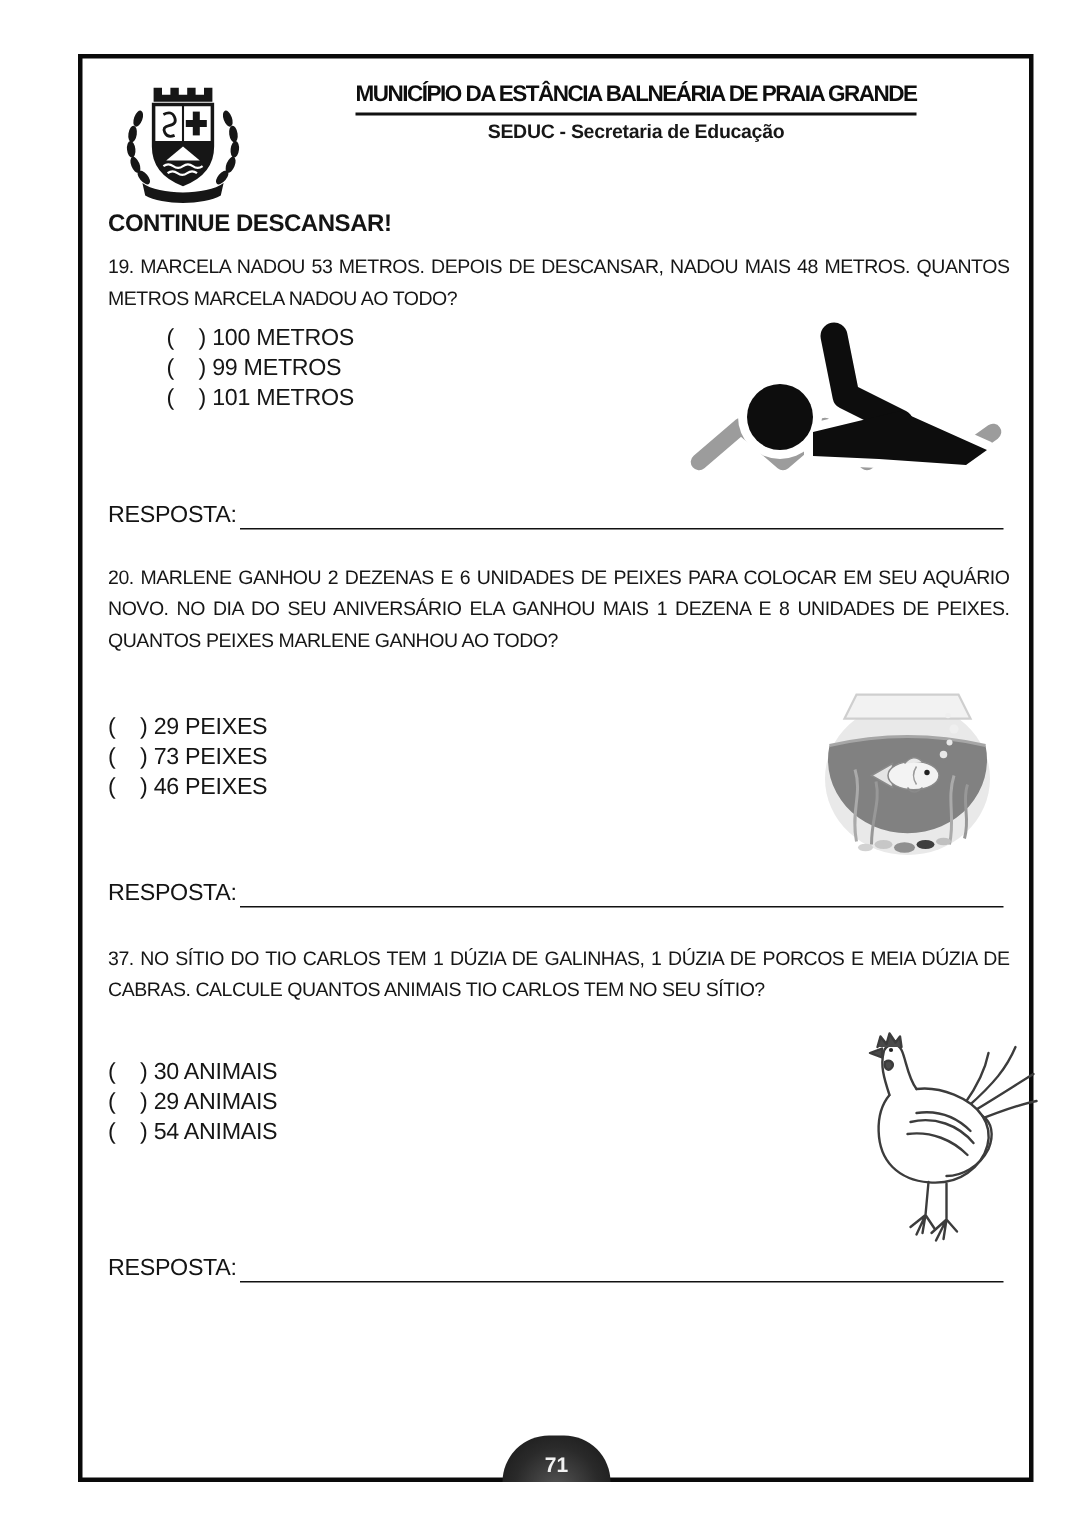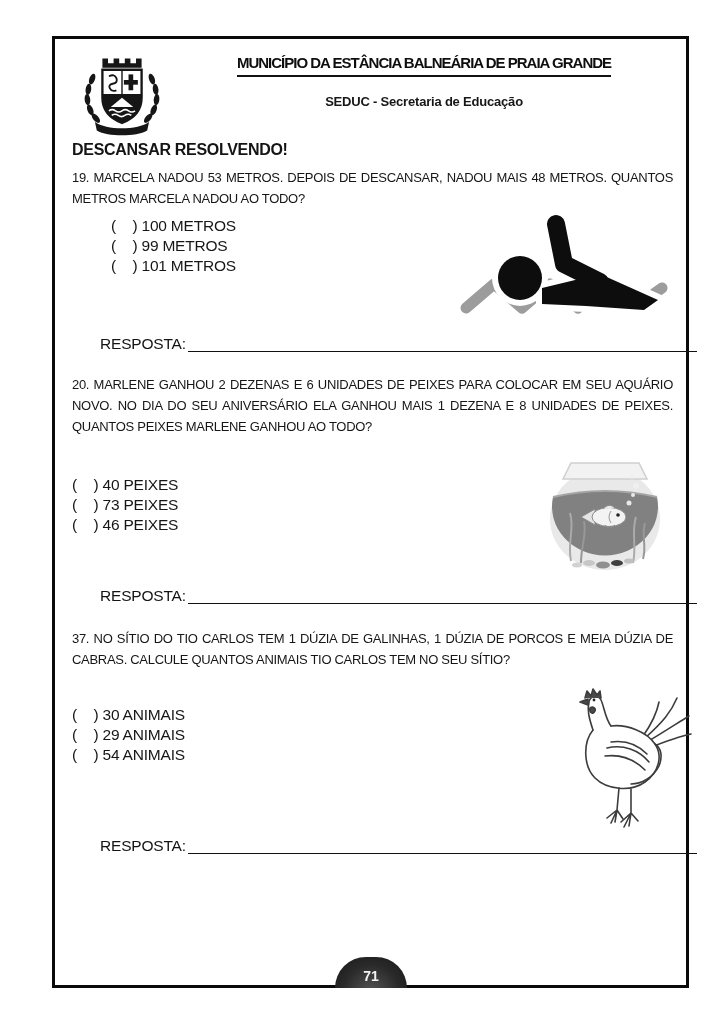--- a/index.html
+++ b/index.html
@@ -14,33 +14,33 @@
   }
   
   .logo{position:absolute;left:80px;top:50px;width:84px;height:88px;}
   .header-text{position:absolute;left:166px;top:54px;width:516px;text-align:center;}
   .page-title{
     display:inline-block;font-weight:bold;font-size:15px;letter-spacing:-1px;
     white-space:nowrap;border-bottom:2.5px solid #111;padding-bottom:4px;color:#0e0e0e;
   }
   .subtitle{font-weight:bold;font-size:13px;letter-spacing:-0.2px;color:#171717;}
   .subtitle.first{margin-top:5px;}
-  .subtitle.second{margin-top:17px;}
+  .subtitle.second{margin-top:3px;}
   
   .intro{position:absolute;left:72px;top:141px;font-weight:bold;font-size:16px;letter-spacing:-0.3px;}
   .qtext{
     position:absolute;left:72px;width:601px;font-size:13px;line-height:21px;
     letter-spacing:-0.3px;text-align:justify;color:#161616;
   }
   .q19{top:167px;} .q20{top:374px;} .q21{top:628px;}
   .options{position:absolute;left:72px;font-size:15.5px;letter-spacing:-0.2px;color:#161616;}
   .opt19{top:216px;margin-left:39px;} .opt20{top:475px;} .opt21{top:705px;}
   .option-row{white-space:pre;line-height:20px;}
   
-  .answer-row{position:absolute;left:72px;width:597px;display:flex;align-items:flex-start;margin-left:28px;}
+  .answer-row{position:absolute;left:72px;width:597px;display:flex;align-items:flex-end;}
   .ans1{top:334px;} .ans2{top:586px;} .ans3{top:836px;}
   .answer-label{font-size:15.5px;letter-spacing:-0.2px;line-height:19px;}
   .answer-line{flex:1;border-bottom:1.8px solid #111;height:17px;margin-left:2px;}
   
   .swimmer{position:absolute;left:458px;top:212px;width:212px;height:122px;}
   .fishbowl{position:absolute;left:537px;top:455px;width:136px;height:118px;}
   .hen{position:absolute;left:567px;top:686px;width:126px;height:150px;}
   
   .page-tab{
     position:absolute;left:335px;top:957px;width:72px;height:31px;
@@ -79,21 +79,21 @@
   <path d="M31 64 q3.5 -2.5 7 0 q3.5 2.5 7 0 q3.5 -2.5 7 0 q3.5 2.5 7 0" fill="none" stroke="#fff" stroke-width="1.6"></path>
   <path d="M34 69 q3.5 -2.5 7 0 q3.5 2.5 7 0 q3.5 -2.5 7 0" fill="none" stroke="#fff" stroke-width="1.6"></path>
   <path d="M16 76 C 28 85, 62 85, 74 76 L 72 85 C 60 92, 30 92, 18 85 Z" fill="#161616"></path>
 </svg>
 
 <div class="header-text">
   <div class="page-title">MUNICÍPIO DA ESTÂNCIA BALNEÁRIA DE PRAIA GRANDE</div>
   <div class="subtitle second">SEDUC - Secretaria de Educação</div>
 </div>
 
-<div class="intro">DESCANSAR RESOLVENDO!</div>
+<div class="intro">CONTINUE DESCANSAR!</div>
 
 <div class="qtext q19">19. MARCELA NADOU 53 METROS. DEPOIS DE DESCANSAR, NADOU MAIS 48 METROS. QUANTOS METROS MARCELA NADOU AO TODO?</div>
 <div class="options opt19">
   <div class="option-row">(    ) 100 METROS</div>
   <div class="option-row">(    ) 99 METROS</div>
   <div class="option-row">(    ) 101 METROS</div>
 </div>
 
 <svg class="swimmer" viewBox="0 0 212 122">
   <polyline points="8,96 36,72 64,96 92,72 120,96 148,72 176,96 204,76" fill="none" stroke="#9c9c9c" stroke-width="11" stroke-linecap="round" stroke-linejoin="round"></polyline>
@@ -105,21 +105,21 @@
   <circle cx="62" cy="66" r="22" fill="#0d0d0d"></circle>
 </svg>
 
 <div class="answer-row ans1">
   <span class="answer-label">RESPOSTA:</span>
   <span class="answer-line"></span>
 </div>
 
 <div class="qtext q20">20. MARLENE GANHOU 2 DEZENAS E 6 UNIDADES DE PEIXES PARA COLOCAR EM SEU AQUÁRIO NOVO. NO DIA DO SEU ANIVERSÁRIO ELA GANHOU MAIS 1 DEZENA E 8 UNIDADES DE PEIXES. QUANTOS PEIXES MARLENE GANHOU AO TODO?</div>
 <div class="options opt20">
-  <div class="option-row">(    ) 40 PEIXES</div>
+  <div class="option-row">(    ) 29 PEIXES</div>
   <div class="option-row">(    ) 73 PEIXES</div>
   <div class="option-row">(    ) 46 PEIXES</div>
 </div>
 
 <svg class="fishbowl" viewBox="0 0 136 118">
   <ellipse cx="68" cy="64" rx="55" ry="51" fill="#e9e9e9"></ellipse>
   <path d="M34 8 L102 8 L110 24 L26 24 Z" fill="#f2f2f2" stroke="#cfcfcf" stroke-width="1.5"></path>
   <path d="M16 42 A53 49 0 1 0 120 42 Q68 30 16 42 Z" fill="#818181"></path>
   <path d="M16 42 Q68 30 120 42" fill="none" stroke="#a6a6a6" stroke-width="2"></path>
   <path d="M34 106 C30 86 38 74 33 58" fill="none" stroke="#aaaaaa" stroke-width="2"></path>

